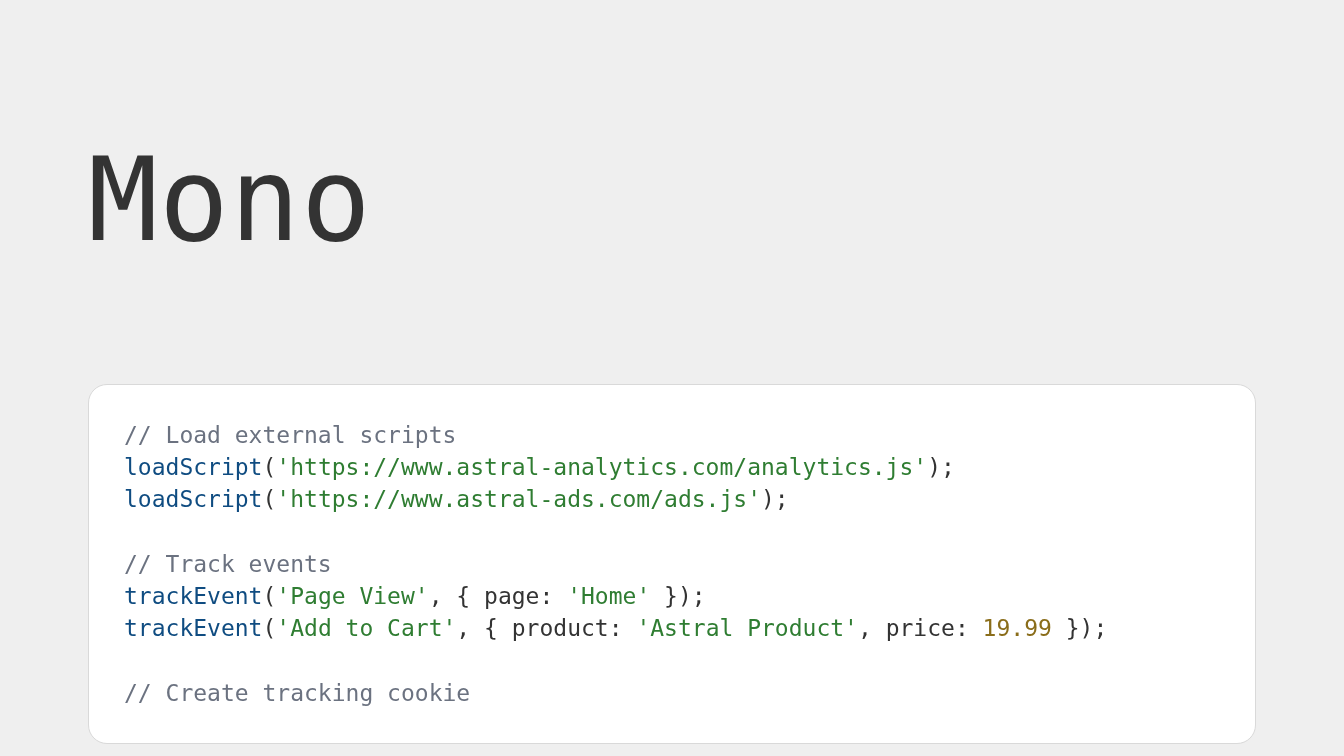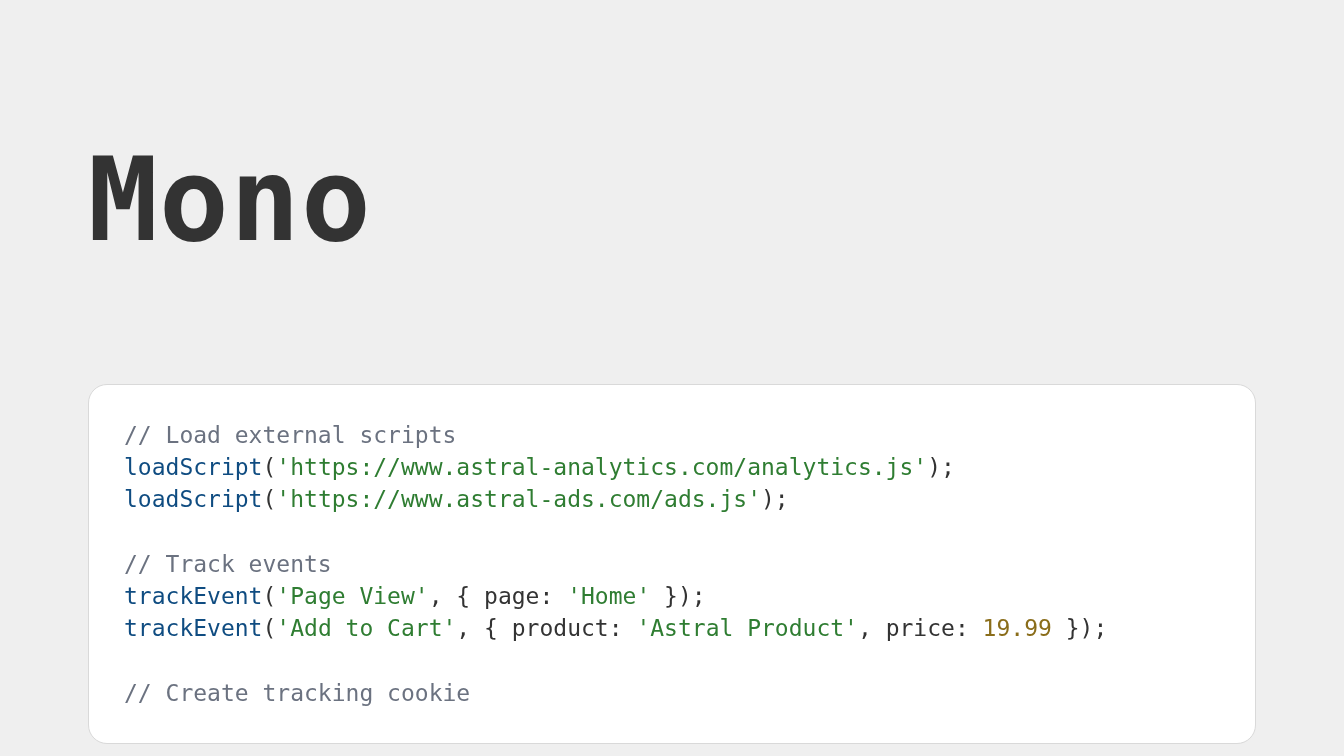--- a/index.html
+++ b/index.html
@@ -9,21 +9,21 @@
     }
     body {
       background: #efefef;
       font-family: ui-monospace, 'SF Mono', Menlo, Monaco, Consolas, monospace;
       width: 1344px;
       height: 756px;
       overflow: hidden;
     }
     .heading {
       font-size: 116px;
-      font-weight: 700;
+      font-weight: 400;
       color: #333333;
       letter-spacing: 0.01em;
       padding-left: 88px;
       padding-top: 142px;
       line-height: 1;
     }
     .code-card {
       background: #ffffff;
       border: 1px solid #d9d9d9;
       border-radius: 19px;

